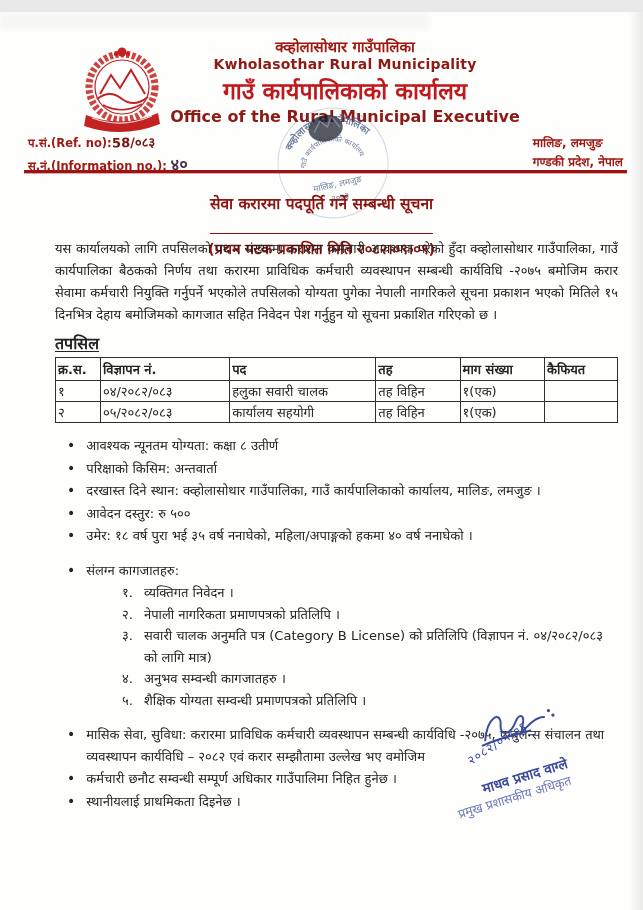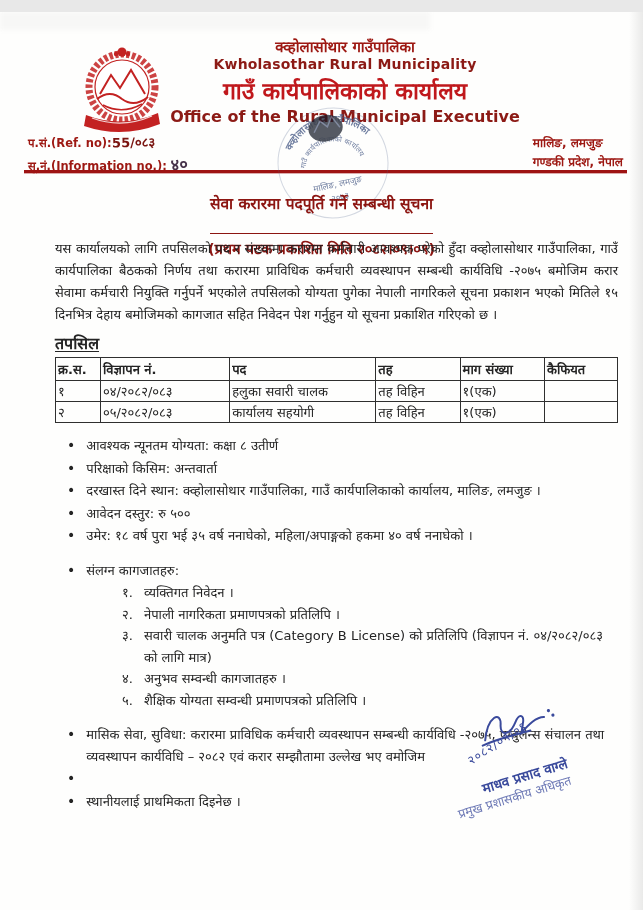--- a/index.html
+++ b/index.html
@@ -83,21 +83,21 @@
 
   <div class="hdr">
     <div class="hdr-np1">क्व्होलासोथार गाउँपालिका</div>
     <div class="hdr-en1">Kwholasothar Rural Municipality</div>
     <div class="hdr-np2">गाउँ कार्यपालिकाको कार्यालय</div>
     <div class="hdr-en2">Office of the Rural Municipal Executive</div>
   </div>
 
   <div class="refs">
     <div>
-      <span>प.सं.(Ref. no):</span><span class="hand-maroon">55/०८३</span>
+      <span>प.सं.(Ref. no):</span><span class="hand-maroon">58/०८३</span>
     </div>
     <div>
       <span>सू.नं.(Information no.):</span><span class="hand-ink">४०</span>
     </div>
   </div>
 
   <div class="addr">
     <div>मालिङ, लमजुङ</div>
     <div>गण्डकी प्रदेश, नेपाल</div>
   </div>
@@ -224,20 +224,21 @@
       </div>
     </div>
 
     <div class="blist2">
       <div class="brow">
         <span class="dot">•</span>
         <span>मासिक सेवा, सुविधा: करारमा प्राविधिक कर्मचारी व्यवस्थापन सम्बन्धी कार्यविधि -२०७५, एम्बुलेन्स संचालन तथा व्यवस्थापन कार्यविधि – २०८२ एवं करार सम्झौतामा उल्लेख भए वमोजिम</span>
       </div>
       <div class="brow">
         <span class="dot">•</span>
+        <span>कर्मचारी छनौट सम्वन्धी सम्पूर्ण अधिकार गाउँपालिमा निहित हुनेछ ।</span>
       </div>
       <div class="brow">
         <span class="dot">•</span>
         <span>स्थानीयलाई प्राथमिकता दिइनेछ ।</span>
       </div>
     </div>
 
   </div>
 
   <div class="signature">

